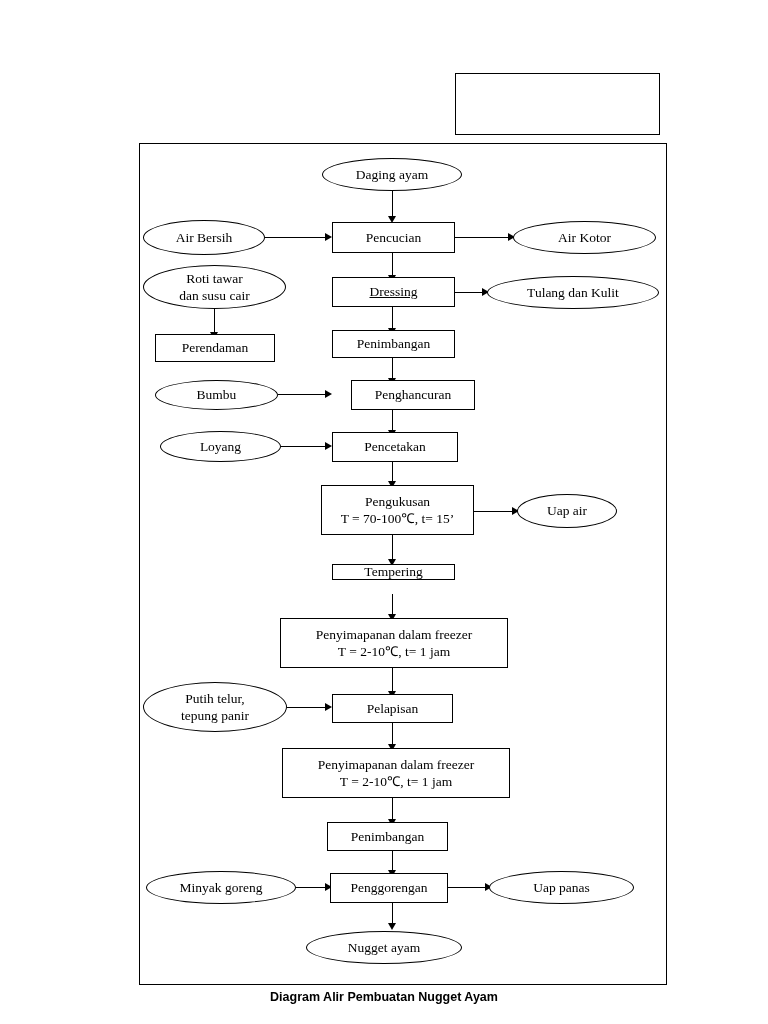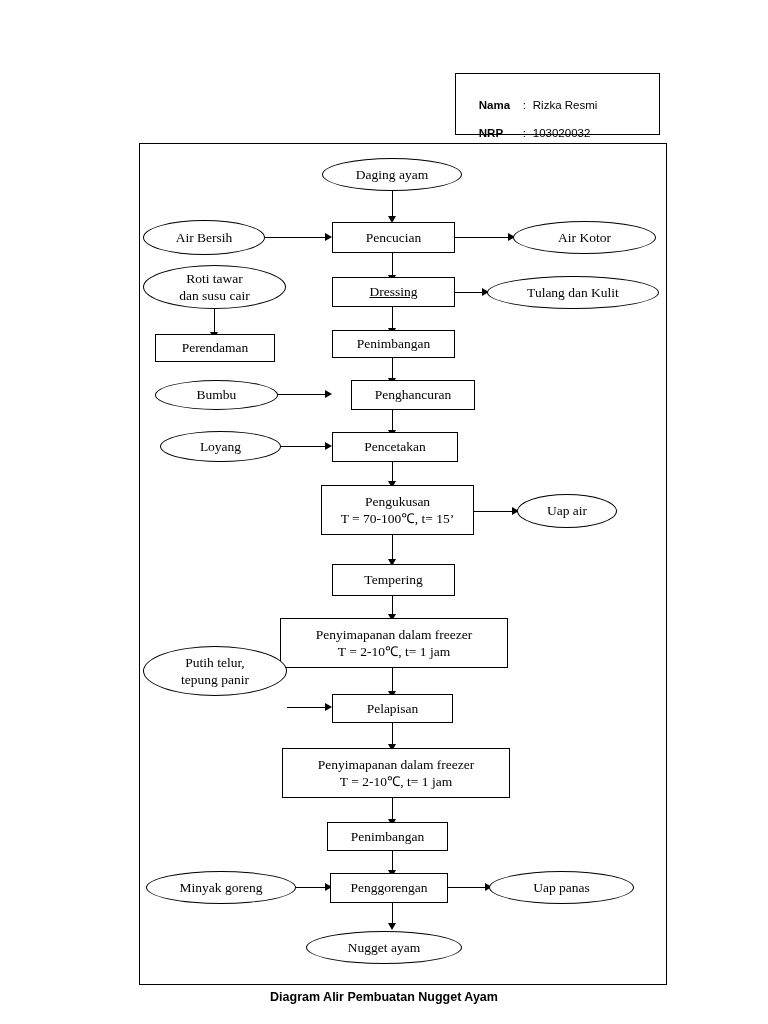--- a/index.html
+++ b/index.html
@@ -77,26 +77,20 @@
     text-align:center;
     font-family:"Liberation Sans", sans-serif;
     font-size:12.5px;
     font-weight:bold;
   }
 </style>
 </head>
 <body>
 
 <div class="abs" id="header-box">
-  <div class="row r1">
-    <span class="lbl">Nama</span><span class="colon">:</span><span>Rizka Resmi</span>
-  </div>
-  <div class="row r2">
-    <span class="lbl">NRP</span><span class="colon">:</span><span>103020032</span>
-  </div>
 </div>
 
 <div class="abs" id="diagram-frame"></div>
 
 <div class="ln v abs" style="left:392px;top:191px;height:27px;"></div>
 <div class="arrow down abs" style="left:388px;top:216px;"></div>
 
 <div class="ln h abs" style="left:265px;top:237px;width:62px;"></div>
 <div class="arrow right abs" style="left:325px;top:233px;"></div>
 
@@ -218,30 +212,30 @@
 
 <div class="node abs" style="left:321px;top:485px;width:153px;height:50px;">
   <span>Pengukusan</span>
   <span class="l2">T = 70-100℃, t= 15’</span>
 </div>
 
 <div class="node ellipse abs" style="left:517px;top:494px;width:100px;height:34px;">
   <span>Uap air</span>
 </div>
 
-<div class="node abs" style="left:332px;top:564px;width:123px;height:32px;">
+<div class="node abs" style="left:332px;top:564px;width:123px;height:16px;">
   <span>Tempering</span>
 </div>
 
 <div class="node abs" style="left:280px;top:618px;width:228px;height:50px;">
   <span>Penyimapanan dalam freezer</span>
   <span class="l2">T = 2-10℃, t= 1 jam</span>
 </div>
 
-<div class="node ellipse abs" style="left:143px;top:646px;width:144px;height:50px;">
+<div class="node ellipse abs" style="left:143px;top:682px;width:144px;height:50px;">
   <span>Putih telur,</span>
   <span class="l2">tepung panir</span>
 </div>
 
 <div class="node abs" style="left:332px;top:694px;width:121px;height:29px;">
   <span>Pelapisan</span>
 </div>
 
 <div class="node abs" style="left:282px;top:748px;width:228px;height:50px;">
   <span>Penyimapanan dalam freezer</span>

